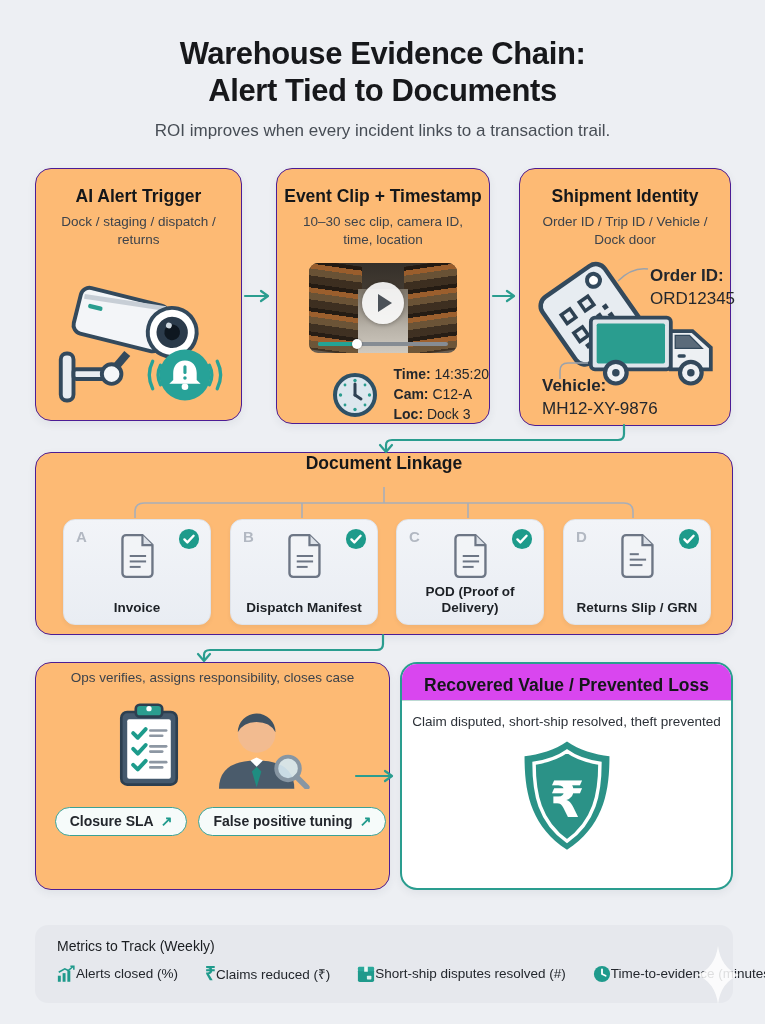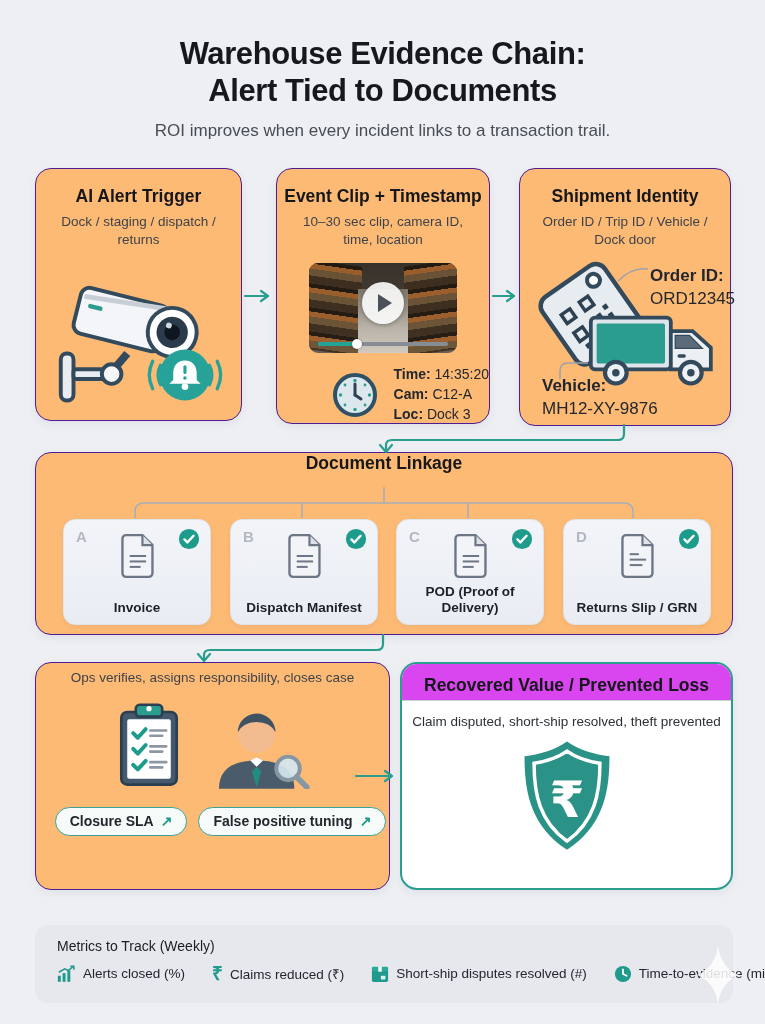--- a/index.html
+++ b/index.html
@@ -85,21 +85,21 @@
   .rec-sub{font-size:13.5px;color:#2c3138;text-align:center;margin-top:13px;padding:0 10px;}
   .rec-shield{display:flex;justify-content:center;margin-top:8px;}
 
   
   .metrics{
     position:absolute;left:35px;top:925px;width:698px;height:78px;border-radius:13px;
     background:#e6e8ed;box-sizing:border-box;padding:13px 22px 0;
   }
   .metrics-title{font-size:14px;font-weight:400;color:#1a1d21;}
   .metrics-row{display:flex;align-items:center;gap:27px;margin-top:10px;}
-  .metric{display:flex;align-items:center;gap:7px;font-size:13.5px;font-weight:500;color:#23272d;white-space:nowrap;}
+  .metric{display:flex;align-items:center;font-size:13.5px;font-weight:500;color:#23272d;white-space:nowrap;}
   .rupee-glyph{color:#1f9a8c;font-size:19px;font-weight:700;line-height:1;}
 
   .sparkle{position:absolute;left:697px;top:946px;width:42px;height:58px;opacity:.85;pointer-events:none;}
 
   
   #wires{position:absolute;left:0;top:0;pointer-events:none;z-index:6;}
 </style>
 </head>
 <body>
 

